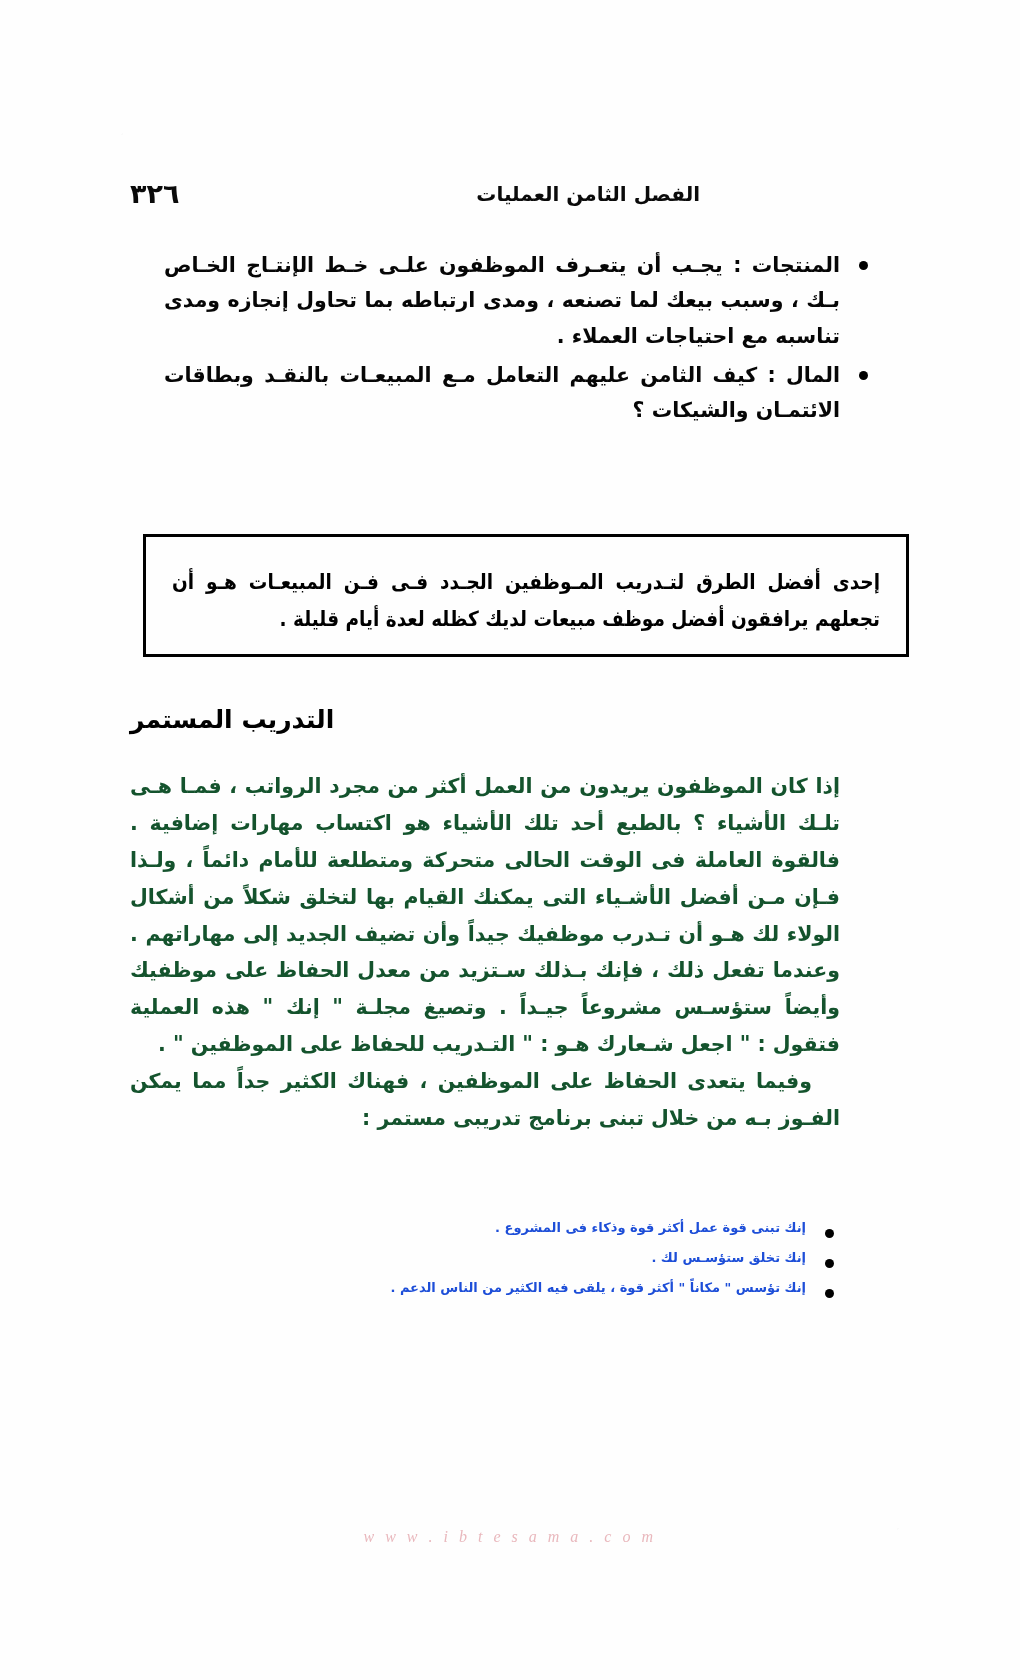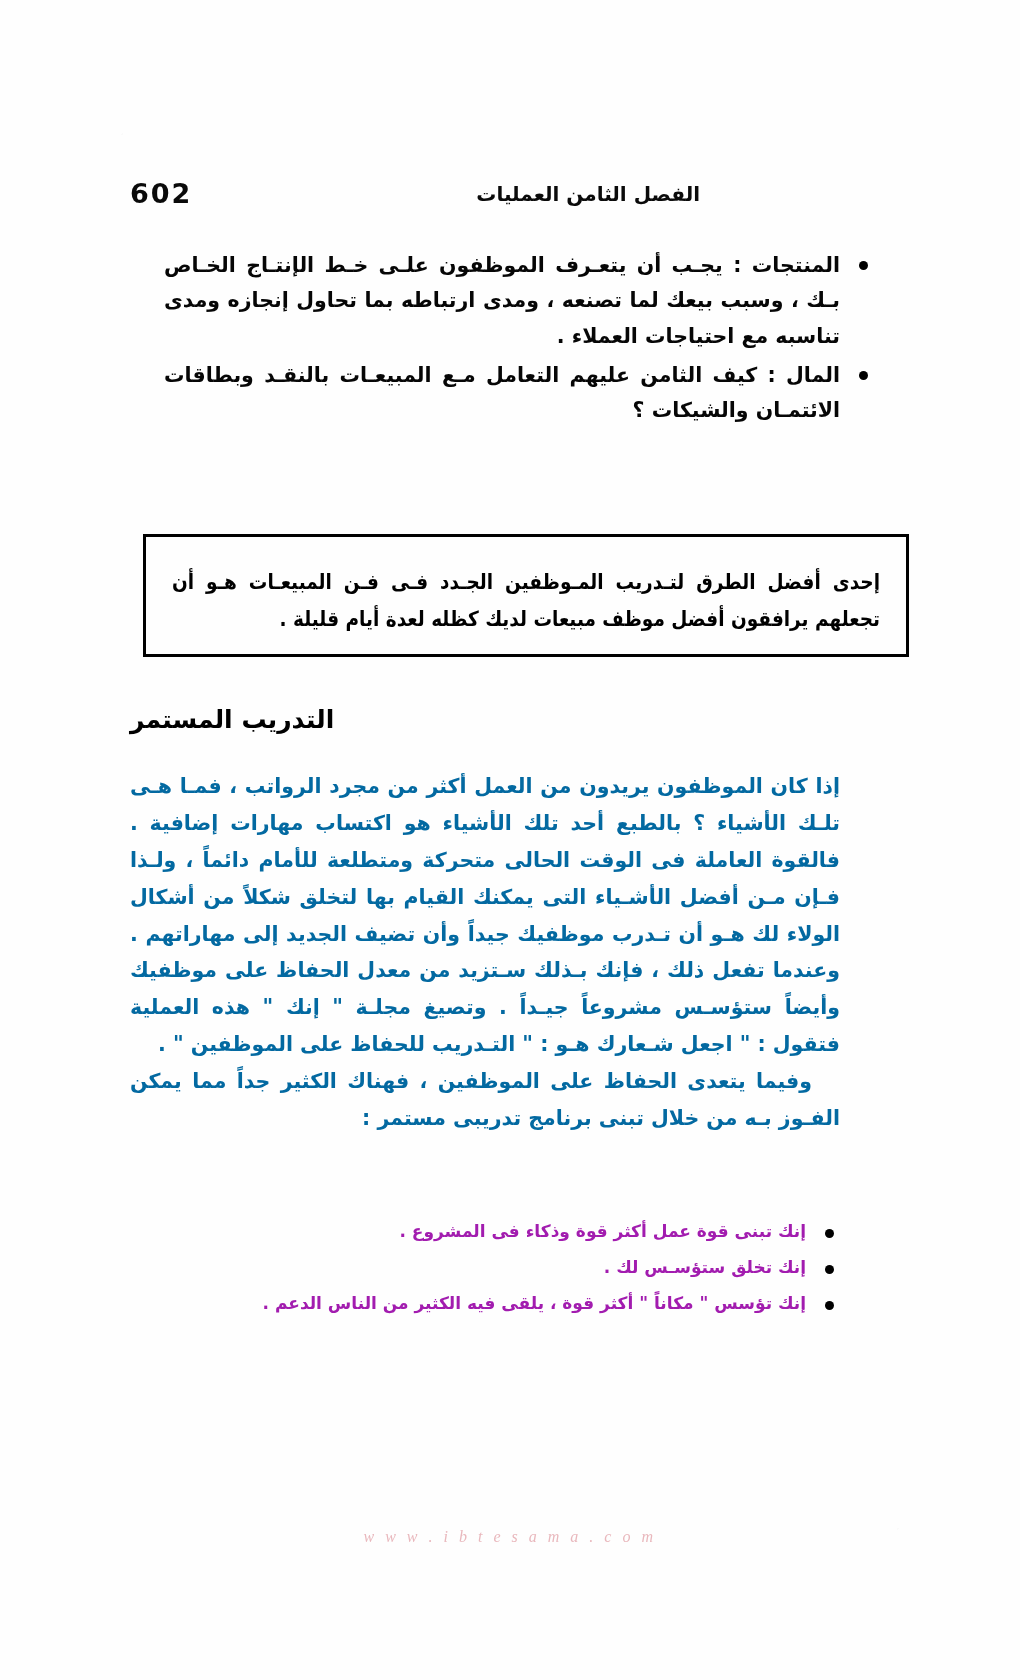--- a/index.html
+++ b/index.html
@@ -132,45 +132,45 @@
     width: 710px;
   }
   .body-copy p {
     margin: 0;
     font-size: 20.5px;
     font-weight: 600;
     line-height: 1.80;
     text-align: justify;
     text-justify: inter-word;
     letter-spacing: 0.2px;
-    color: #0369a1;
+    color: #14532d;
   }
   .body-copy p.indent { text-indent: 28px; }
 
   
   .tail-bullets {
     position: absolute;
     top: 1218px;
     left: 130px;
     width: 710px;
   }
   .tail-bullets ul {
     list-style: none;
     margin: 0;
     padding: 0;
   }
   .tail-bullets li {
     position: relative;
     padding-right: 34px;
     margin-bottom: 9px;
-    font-size: 17px;
+    font-size: 13px;
     font-weight: 600;
     line-height: 1.6;
     text-align: right;
-    color: #a21caf;
+    color: #1d4ed8;
   }
   .tail-bullets li .bullet-dot {
     position: absolute;
     top: 11px;
     right: 6px;
     width: 9px;
     height: 9px;
     border-radius: 50%;
     background: #000;
   }
@@ -201,21 +201,21 @@
       radial-gradient(circle at 45% 62%, rgba(0,0,0,.04) 0 1px, transparent 1px),
       radial-gradient(circle at 88% 91%, rgba(0,0,0,.05) 0 1px, transparent 1px);
   }
 </style>
 </head>
 <body>
 
 <div class="page">
 
   <div class="running-head">
-    <span class="page-number">602</span>
+    <span class="page-number">٣٢٦</span>
     <span class="chapter-title">الفصل الثامن العمليات</span>
   </div>
 
   <div class="content">
     <ul class="bullets">
       <li>
         <span class="bullet-dot"></span>
         <span>المنتجات : يجـب أن يتعـرف الموظفون علـى خـط الإنتـاج الخـاص بـك ، وسبب بيعك لما تصنعه ، ومدى ارتباطه بما تحاول إنجازه ومدى تناسبه مع احتياجات العملاء .</span>
       </li>
       <li>

